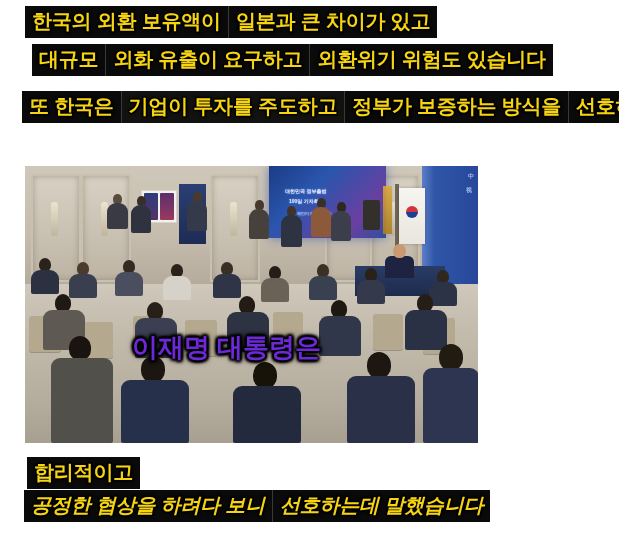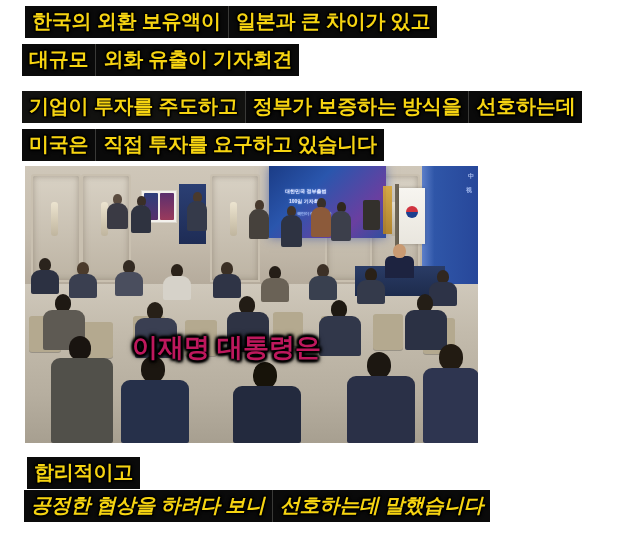--- a/index.html
+++ b/index.html
@@ -29,21 +29,21 @@
     text-shadow:
       0 0 1px #000, 1px 0 1px #000, -1px 0 1px #000,
       0 1px 1px #000, 0 -1px 1px #000,
       1px 1px 2px #000, -1px -1px 2px #000,
       0 0 4px rgba(0,0,0,0.95);
   }
   .seg + .seg{ border-left:1px solid #3a3a38; }
   .seg.dim{ background:#121210; }
 
   .l1{ left:25px; top:6px; }
-  .l2{ left:22px; top:44px; }
+  .l2{ left:32px; top:44px; }
   .l3{ left:22px; top:91px; }
   .l4{ left:22px; top:129px; }
   .l5{ left:27px; top:457px; }
   .l6{ left:24px; top:490px;font-style:italic; }
 
   
   .video{
     position:absolute;
     left:25px; top:166px;
     width:453px; height:277px;
@@ -128,21 +128,21 @@
   .head{position:absolute;border-radius:50% 50% 42% 42%;}
   .shoulder{position:absolute;border-radius:9px 9px 2px 2px;}
   .chair{position:absolute;background:#b4a98f;border-radius:3px;box-shadow:0 1px 0 rgba(0,0,0,.2);}
 
   
   .v-caption{
     position:absolute;
     left:0; width:453px;
     top:166px;
     text-align:center;
-    color:#be185d;
+    color:#6d28d9;
     font-size:26px;
     font-weight:bold;
     letter-spacing:0px;
     text-shadow:
       2px 0 2px #000,-2px 0 2px #000,0 2px 2px #000,0 -2px 2px #000,
       2px 2px 3px #000,-2px -2px 3px #000,2px -2px 3px #000,-2px 2px 3px #000,
       0 0 7px rgba(0,0,0,.95);
     pointer-events:none;
   }
 </style>
@@ -151,33 +151,31 @@
 
 <div class="page">
 
   <div class="sub-line l1">
     <span class="seg">한국의 외환 보유액이</span>
     <span class="seg">일본과 큰 차이가 있고</span>
   </div>
 
   <div class="sub-line l2">
     <span class="seg">대규모</span>
-    <span class="seg">외화 유출이 기자회견</span>
+    <span class="seg">외화 유출이 요구하고</span>
+    <span class="seg">외환위기 위험도 있습니다</span>
   </div>
 
   <div class="sub-line l3">
+    <span class="seg">또 한국은</span>
     <span class="seg dim">기업이 투자를 주도하고</span>
     <span class="seg">정부가 보증하는 방식을</span>
     <span class="seg">선호하는데</span>
   </div>
 
-  <div class="sub-line l4">
-    <span class="seg">미국은</span>
-    <span class="seg">직접 투자를 요구하고 있습니다</span>
-  </div>
 
   <div class="video">
 
     <div class="v-layer wall">
       <div class="panel" style="left:6px">
           <div class="sconce" style="left:18px"></div>
         </div>
       <div class="panel" style="left:56px">
           <div class="sconce" style="left:18px"></div>
         </div>

